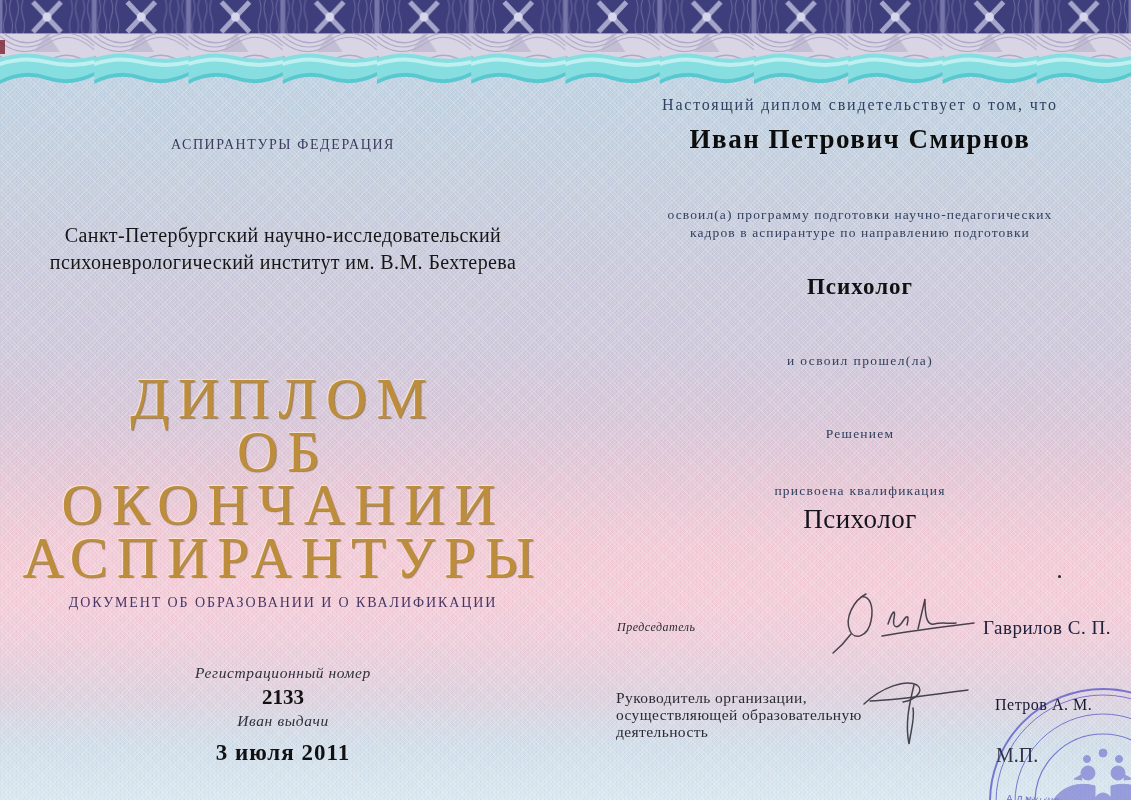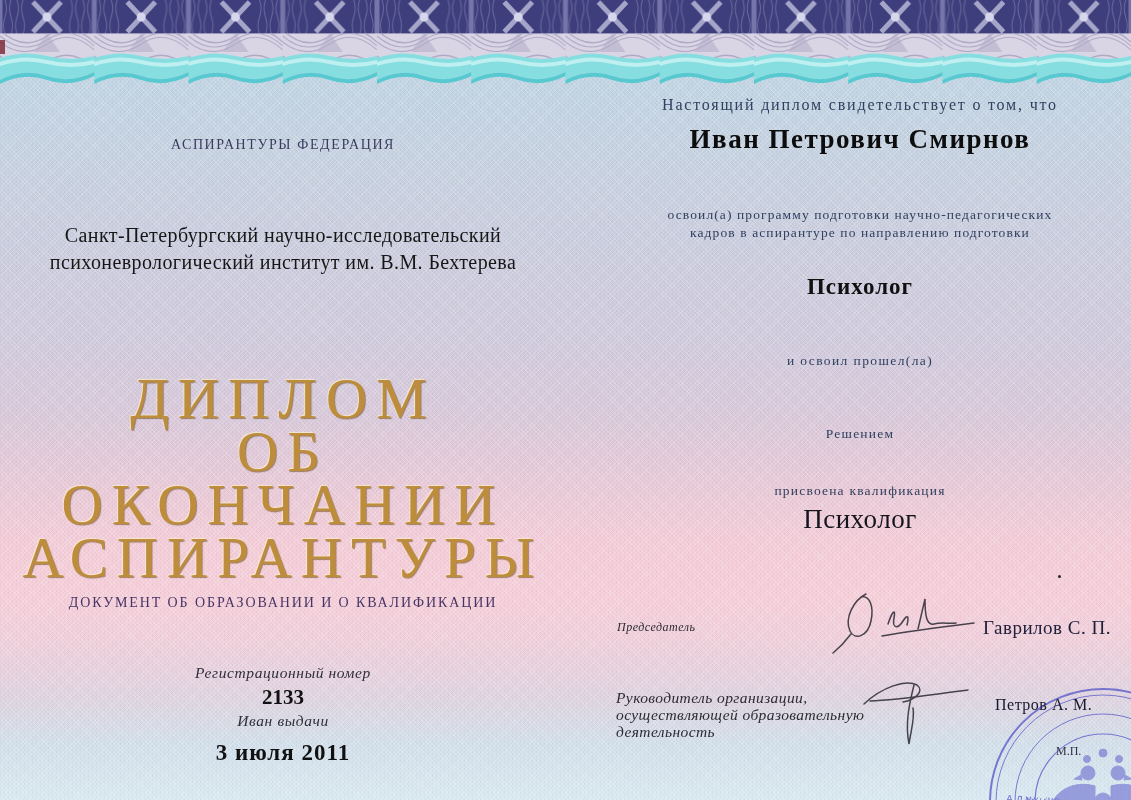--- a/index.html
+++ b/index.html
@@ -43,23 +43,23 @@
   .name{top:124px;font-size:27px;font-weight:bold;letter-spacing:1.5px;color:#0d0d0d;}
   .program{top:194px;font-size:13.5px;line-height:18px;letter-spacing:1.1px;color:#31405f;margin-top:12px;}
   .specialty{top:274px;font-size:23px;font-weight:bold;color:#101010;letter-spacing:1px;}
   .passed{top:353px;font-size:13.5px;letter-spacing:1.4px;color:#31405f;}
   .decision{top:426px;font-size:13.5px;letter-spacing:1.2px;color:#31405f;}
   .quallabel{top:483px;font-size:13.5px;letter-spacing:1.2px;color:#31405f;}
   .qualification{top:504px;font-size:27px;color:#14141c;letter-spacing:.5px;}
   .tinymark{left:1058px;top:575px;width:3px;height:3px;border-radius:50%;background:#25252e;}
   .chairlabel{left:617px;top:620px;font-style:italic;font-size:12px;color:#2b2b33;letter-spacing:.5px;}
   .chairname{left:983px;top:617px;font-size:19px;color:#20203a;letter-spacing:.5px;}
-  .headlabel{left:616px;top:689px;font-style:italic;font-size:15.5px;line-height:17px;color:#2b2b33;letter-spacing:.4px;}
+  .headlabel{left:616px;top:689px;font-size:15.5px;line-height:17px;color:#2b2b33;letter-spacing:.4px;}
   .headname{left:995px;top:696px;font-size:16px;color:#18182e;letter-spacing:.5px;z-index:4;}
-  .sealmark{left:1056px;top:744px;font-size:12px;color:#333347;z-index:4;}
+  .sealmark{left:996px;top:744px;font-size:20px;color:#333347;z-index:4;}
 
   svg.hdr{position:absolute;left:0;top:0;z-index:2;}
   svg.sig{position:absolute;z-index:3;}
   svg.stamp{position:absolute;left:978px;top:680px;z-index:3;}
 </style>
 </head>
 <body>
 
 <div class="page">
 

